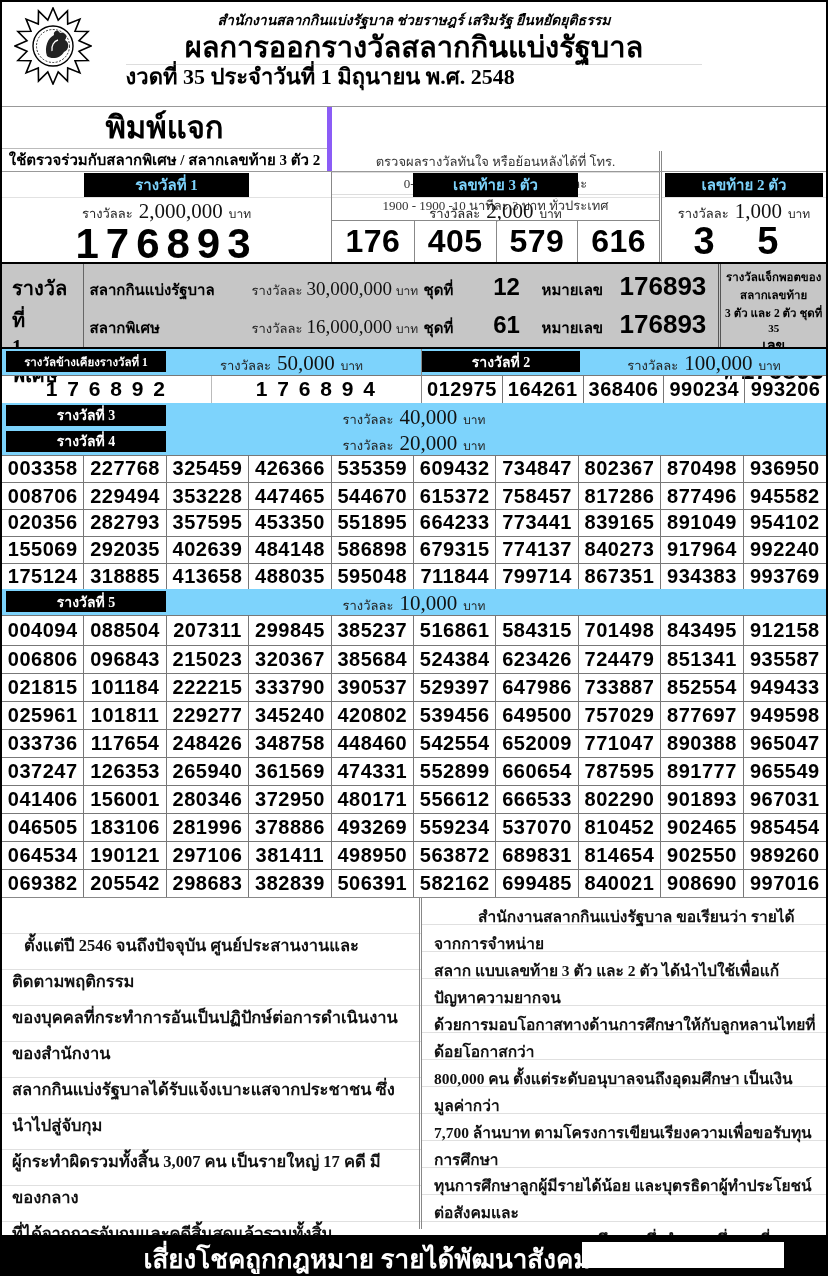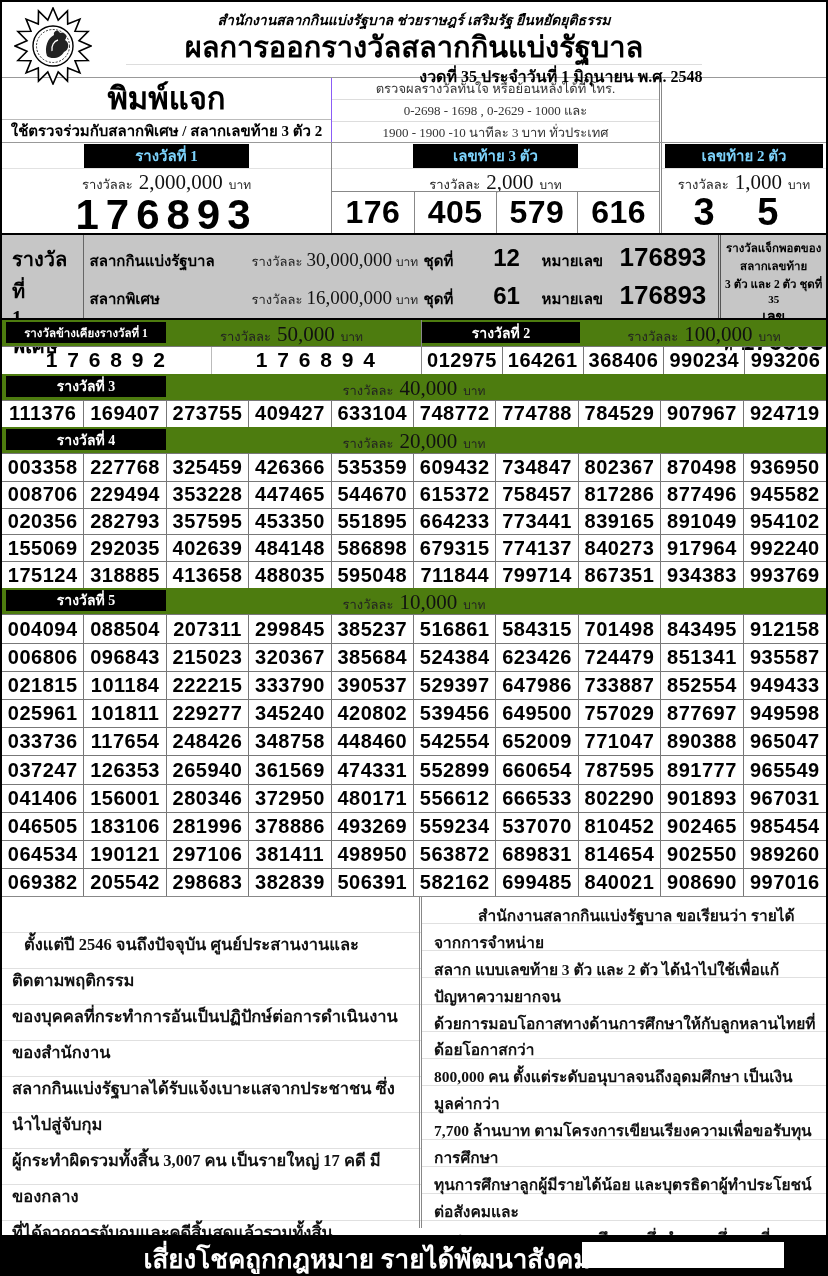--- a/index.html
+++ b/index.html
@@ -1,31 +1,31 @@
 <!DOCTYPE html>
 <html><head>
 <meta charset="utf-8">
 <style>
   * { box-sizing: border-box; margin: 0; padding: 0; }
   body { background:#888; font-family:"Liberation Serif","DejaVu Serif",serif; }
   .sheet { position:relative; width:828px; height:1276px; margin:0 auto; background:#fff; border:2px solid #000; overflow:hidden; }
 
   
-  .header { position:relative; height:76px; border-bottom:1px solid #999; }
+  .header { position:relative; height:105px; border-bottom:1px solid #999; }
   .logo { position:absolute; left:12px; top:5px; width:78px; height:78px; }
   .motto { text-align:center; padding-top:7px; font-size:14px; font-weight:700; font-style:italic; }
   .title { text-align:center; font-size:29px; font-weight:700; line-height:33px; }
-  .draw  { text-align:right; font-size:16px; font-weight:700; line-height:24px; border-top:1px solid #ddd; width:70%; margin:0 auto; }
+  .draw  { text-align:left; font-size:22px; font-weight:700; line-height:24px; border-top:1px solid #ddd; width:70%; margin:0 auto; }
 
   
   .info-bar { display:flex; height:65px; border-bottom:1px solid #999; }
-  .info-left { width:330px; border-right:1px solid #8b5cf6; }
+  .info-left { width:330px; border-right:5px solid #8b5cf6; }
   .print-label { text-align:center; font-size:31px; font-weight:700; line-height:41px; border-bottom:1px solid #bbb; }
   .print-note  { text-align:center; font-size:15px; font-weight:700; line-height:22px; }
-  .info-mid { width:330px; border-right:3px double #888; }
+  .info-mid { width:330px; border-right:3px double #888;margin-top:44px; }
   .phone-line { text-align:center; font-size:13px; color:#333; line-height:21px; border-bottom:1px solid #ddd; }
   .phone-line.last { border-bottom:none; }
   .info-right { flex:1; }
   .inet-head { text-align:center; font-size:13px; color:#333; line-height:20px; border-bottom:1px solid #ddd; }
   .website   { text-align:center; font-size:23px; color:#222; line-height:43px; font-family:"Liberation Sans","DejaVu Sans",sans-serif; }
 
   
   .prize-top { display:flex; height:90px; }
   .pt-col { display:flex; flex-direction:column; }
   .pt-first { width:330px; border-right:1px solid #888; }
@@ -62,21 +62,21 @@
   .sp-numval { flex:1; text-align:right; padding-right:6px; font-size:26px; font-weight:800; font-family:"Liberation Sans","DejaVu Sans",sans-serif; }
   .sp-jackpot { width:168px; border-left:3px double #555; display:flex; flex-direction:column; justify-content:space-around;
                 align-items:center; padding:4px 2px; text-align:center; }
   .jp1 { font-size:11.5px; font-weight:700; }
   .jp2 { font-size:11.5px; font-weight:700; }
   .jp2 b { font-size:11px;margin-top:36px; }
   .jp3 { font-size:14px; font-weight:700; }
   .jp3 b { font-size:25px; font-family:"Liberation Sans","DejaVu Sans",sans-serif; margin-left:8px; }
 
   
-  .sec-head { position:relative; height:26px; background:#4d7c0f; }
+  .sec-head { position:relative; height:26px; background:#7dd3fc; }
   .bar-left { position:absolute; left:4px; top:2px; width:160px; height:21px; background:#000; color:#fff;
               font-size:14px; font-weight:700; display:flex; align-items:center; justify-content:center; }
   .bar-small { font-size:11.5px; }
   .amt-center { position:absolute; top:0; left:0; right:0; height:100%; display:flex; align-items:baseline;
                 justify-content:center; gap:6px; padding-top:2px; }
   .amt-off { left:160px; }
   .grid { display:grid; border-top:1px solid #777; }
   .num-cell { display:flex; align-items:center; justify-content:center; border-right:1px solid #777; border-top:1px solid #777;
               font-family:"Liberation Sans","DejaVu Sans",sans-serif; font-weight:700; font-size:20px; letter-spacing:0.5px; }
   .grid .num-cell:nth-child(-n+10) { border-top:none; }
@@ -256,32 +256,20 @@
 
   <div class="sec">
     <div class="sec-head">
       <span class="bar-left">รางวัลที่ 3</span>
       <span class="amt-center">
         <span class="amt-pre">รางวัลละ</span>
         <span class="amt-val">40,000</span>
         <span class="amt-suf">บาท</span>
       </span>
     </div>
-    <div class="grid g10 r27">
-        <div class="num-cell">111376</div>
-        <div class="num-cell">169407</div>
-        <div class="num-cell">273755</div>
-        <div class="num-cell">409427</div>
-        <div class="num-cell">633104</div>
-        <div class="num-cell">748772</div>
-        <div class="num-cell">774788</div>
-        <div class="num-cell">784529</div>
-        <div class="num-cell">907967</div>
-        <div class="num-cell">924719</div>
-      </div>
   </div>
 
   <div class="sec">
     <div class="sec-head">
       <span class="bar-left">รางวัลที่ 4</span>
       <span class="amt-center">
         <span class="amt-pre">รางวัลละ</span>
         <span class="amt-val">20,000</span>
         <span class="amt-suf">บาท</span>
       </span>

